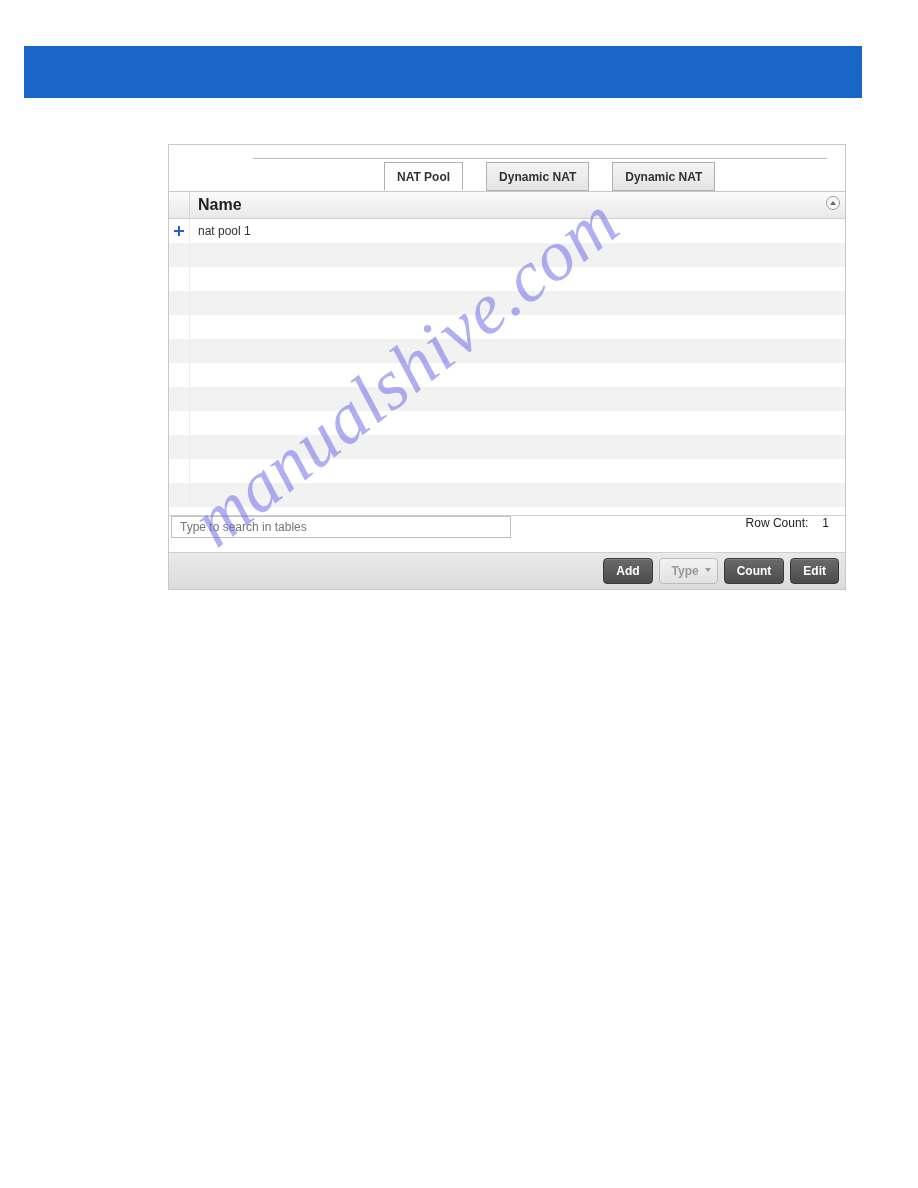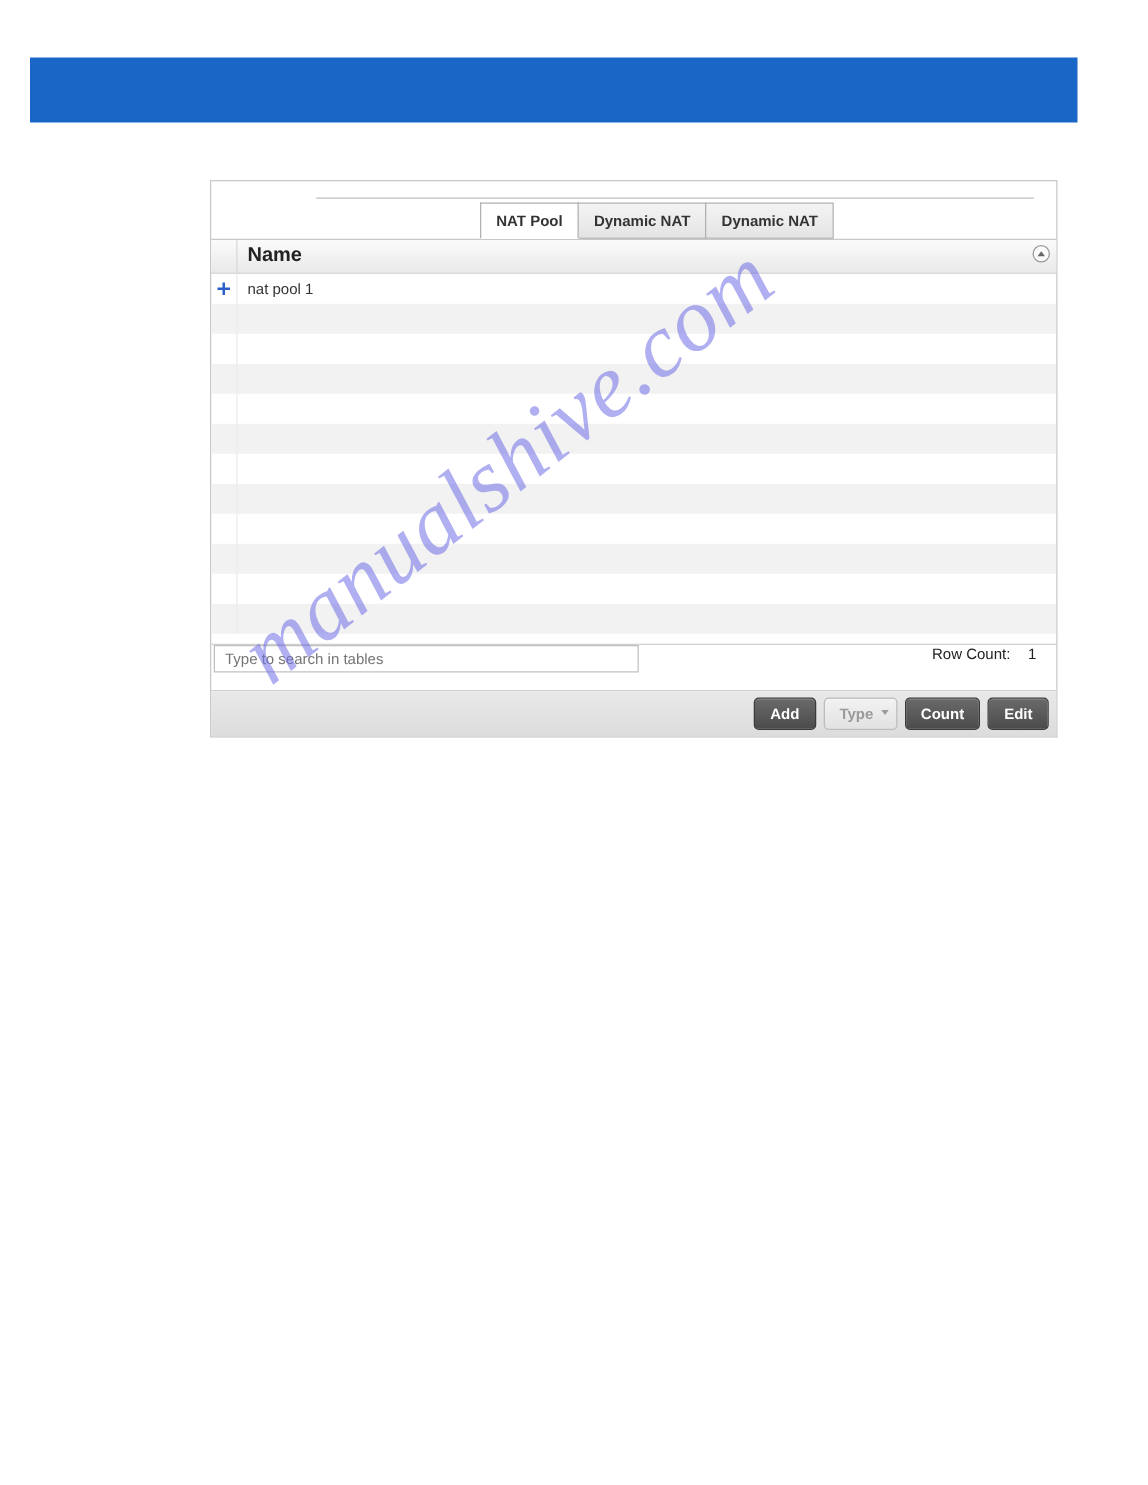--- a/index.html
+++ b/index.html
@@ -41,20 +41,21 @@
     top: 13px;
     height: 0;
     border-top: 1px solid #bdbdbd;
   }
   .tabs {
     position: absolute;
     left: 215px;
     bottom: 0;
     display: flex;
     align-items: flex-end;
+    gap: 24px;
   }
   .tab {
     border: 1px solid #b0b0b0;
     border-bottom: 1px solid #b0b0b0;
     background: linear-gradient(#f4f4f4, #e4e4e4);
     color: #333;
     font-weight: bold;
     font-size: 12px;
     padding: 7px 12px 6px 12px;
     margin-right: -1px;

